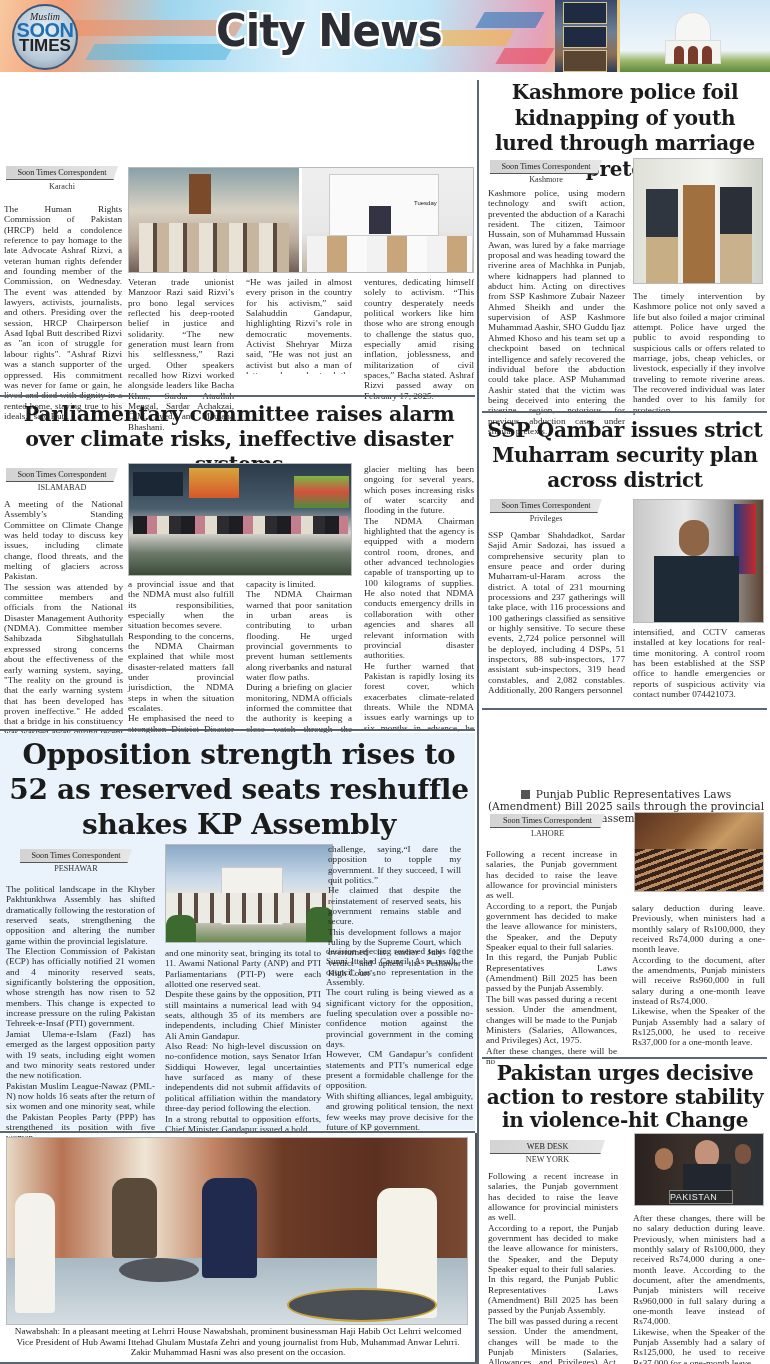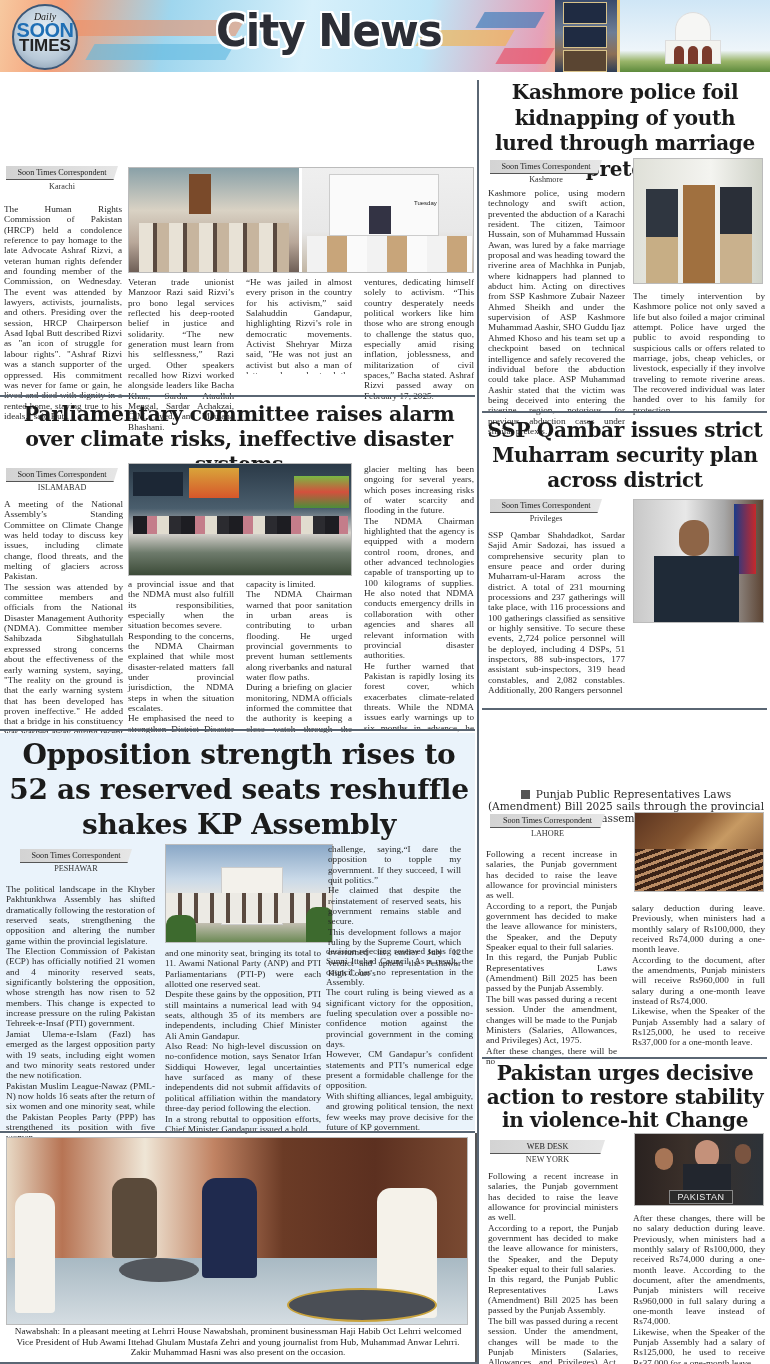--- a/index.html
+++ b/index.html
@@ -41,21 +41,21 @@
 </head>
 <body>
 
 <div id="masthead" class="abs">
   <div class="streak" style="left:60px;top:20px;width:180px;background:#f08a5d;opacity:.55"></div>
   <div class="streak" style="left:90px;top:44px;width:140px;background:#5db8e0;opacity:.6"></div>
   <div class="streak" style="left:420px;top:30px;width:90px;background:#f5b342;opacity:.6"></div>
   <div class="streak" style="left:480px;top:12px;width:60px;background:#2a73b8;opacity:.6"></div>
   <div class="streak" style="left:500px;top:48px;width:50px;background:#e9435a;opacity:.6"></div>
   <div id="logo" class="abs">
-    <div class="daily">Daily</div>
+    <div class="daily">Muslim</div>
     <div class="soon">SOON</div>
     <div class="times">TIMES</div>
   </div>
   <div id="brand" class="abs">City News</div>
   <div id="photos" class="abs">
     <div style="top:2px"></div>
       <div style="top:26px"></div>
       <div style="top:50px;background:#5a4532"></div>
   </div>
   <div id="mazar" class="abs">
@@ -130,20 +130,21 @@
 <article class="abs" style="left:480px;top:414px;width:290px;height:276px">
   <h2 class="abs hl" style="left:4px;top:4px;width:282px;font-size:20px;line-height:25px">SSP Qambar issues strict Muharram security plan across district</h2>
   <div class="abs byline" style="left:10px;top:85px;width:112px">Soon Times Correspondent</div>
   <div class="abs dateline" style="left:10px;top:99px;width:112px">Privileges</div>
   <div class="abs body" style="left:8px;top:116px;width:137px">SSP Qambar Shahdadkot, Sardar Sajid Amir Sadozai, has issued a comprehensive security plan to ensure peace and order during Muharram-ul-Haram across the district. A total of 231 mourning processions and 237 gatherings will take place, with 116 processions and 100 gatherings classified as sensitive or highly sensitive. To secure these events, 2,724 police personnel will be deployed, including 4 DSPs, 51 inspectors, 88 sub-inspectors, 177 assistant sub-inspectors, 319 head constables, and 2,082 constables. Additionally, 200 Rangers personnel</div>
   <div class="abs photo" style="left:153px;top:85px;width:131px;height:124px;background:linear-gradient(90deg,#c8c8c8,#e8e8e8 40%,#a7a7a7 70%,#5c4433)">
     <div style="position:absolute;left:100px;top:4px;width:22px;height:70px;background:linear-gradient(90deg,#1a3b8a,#c8282a)"></div>
     <div style="position:absolute;left:45px;top:20px;width:30px;height:36px;border-radius:14px;background:#8e6547"></div>
     <div style="position:absolute;left:20px;top:56px;width:85px;height:68px;background:#1f2a37"></div>
   </div>
+  <div class="abs body" style="left:153px;top:213px;width:132px">intensified, and CCTV cameras installed at key locations for real-time monitoring. A control room has been established at the SSP office to handle emergencies or reports of suspicious activity via contact number 074421073.</div>
 </article>
 <div class="abs rule" style="left:482px;top:708px;width:285px"></div>
 
 <article class="abs" style="left:0;top:733px;width:475px;height:397px;background:#eaf3fb">
   <h2 class="abs hl" style="left:6px;top:4px;width:466px;font-size:28px;line-height:35px">Opposition strength rises to 52 as reserved seats reshuffle shakes KP Assembly</h2>
   <div class="abs byline" style="left:20px;top:116px;width:112px">Soon Times Correspondent</div>
   <div class="abs dateline" style="left:20px;top:130px;width:112px">PESHAWAR</div>
   <div class="abs body" style="left:6px;top:151px;width:149px;white-space:pre-line">The political landscape in the Khyber Pakhtunkhwa Assembly has shifted dramatically following the restoration of reserved seats, strengthening the opposition and altering the number game within the provincial legislature.
 The Election Commission of Pakistan (ECP) has officially notified 21 women and 4 minority reserved seats, significantly bolstering the opposition, whose strength has now risen to 52 members. This change is expected to increase pressure on the ruling Pakistan Tehreek-e-Insaf (PTI) government.
 Jamiat Ulema-e-Islam (Fazl) has emerged as the largest opposition party with 19 seats, including eight women and two minority seats restored under the new notification.
@@ -192,21 +193,21 @@
   <div class="abs dateline" style="left:10px;top:94px;width:115px">NEW YORK</div>
   <div class="abs body" style="left:8px;top:111px;width:130px;white-space:pre-line">Following a recent increase in salaries, the Punjab government has decided to raise the leave allowance for provincial ministers as well.
 According to a report, the Punjab government has decided to make the leave allowance for ministers, the Speaker, and the Deputy Speaker equal to their full salaries.
 In this regard, the Punjab Public Representatives Laws (Amendment) Bill 2025 has been passed by the Punjab Assembly.
 The bill was passed during a recent session. Under the amendment, changes will be made to the Punjab Ministers (Salaries, Allowances, and Privileges) Act, 1975.</div>
   <div class="abs photo" style="left:154px;top:73px;width:130px;height:73px;background:linear-gradient(90deg,#2a2220,#3b302a 40%,#2d3238)">
     <div style="position:absolute;left:20px;top:14px;width:18px;height:22px;border-radius:9px;background:#a77556"></div>
     <div style="position:absolute;left:60px;top:6px;width:24px;height:28px;border-radius:12px;background:#c4917a"></div>
     <div style="position:absolute;left:48px;top:30px;width:48px;height:34px;background:#22262e"></div>
     <div style="position:absolute;left:100px;top:10px;width:16px;height:20px;border-radius:8px;background:#7a5440"></div>
-    <div style="position:absolute;left:34px;top:56px;width:64px;height:14px;background:#2b2b2b;border:1px solid #888;color:#eee;font-family:'Liberation Sans',sans-serif;font-size:9px;line-height:12px;text-align:center;letter-spacing:0.5px">PAKISTAN</div>
+    <div style="position:absolute;left:34px;top:56px;width:64px;height:14px;background:#2b2b2b;border:1px solid #888;color:#eee;font-family:'Liberation Sans',sans-serif;font-size:9px;line-height:12px;letter-spacing:0.5px">PAKISTAN</div>
   </div>
   <div class="abs body" style="left:153px;top:153px;width:132px;white-space:pre-line">After these changes, there will be no salary deduction during leave. Previously, when ministers had a monthly salary of Rs100,000, they received Rs74,000 during a one-month leave. According to the document, after the amendments, Punjab ministers will receive Rs960,000 in full salary during a one-month leave instead of Rs74,000.
 Likewise, when the Speaker of the Punjab Assembly had a salary of Rs125,000, he used to receive Rs37,000 for a one-month leave.</div>
 </article>
 
 <div class="abs" style="left:0;top:1133px;width:477px;height:231px;border-right:2px solid #555">
   <div class="abs photo" style="left:6px;top:4px;width:462px;height:188px;background:linear-gradient(90deg,#e8d9c5 0%,#b77454 12%,#efe6d6 30%,#c18363 45%,#6b3b26 60%,#5c3020 80%,#7a4a32 100%)">
     <div style="position:absolute;left:0;top:120px;width:462px;height:68px;background:linear-gradient(#a8b9c3,#d6dee3)"></div>
     <div style="position:absolute;left:8px;top:55px;width:40px;height:120px;background:#f4f2ec;border-radius:14px 14px 4px 4px"></div>
     <div style="position:absolute;left:105px;top:40px;width:45px;height:80px;background:#5a4a3a;border-radius:14px 14px 4px 4px"></div>

